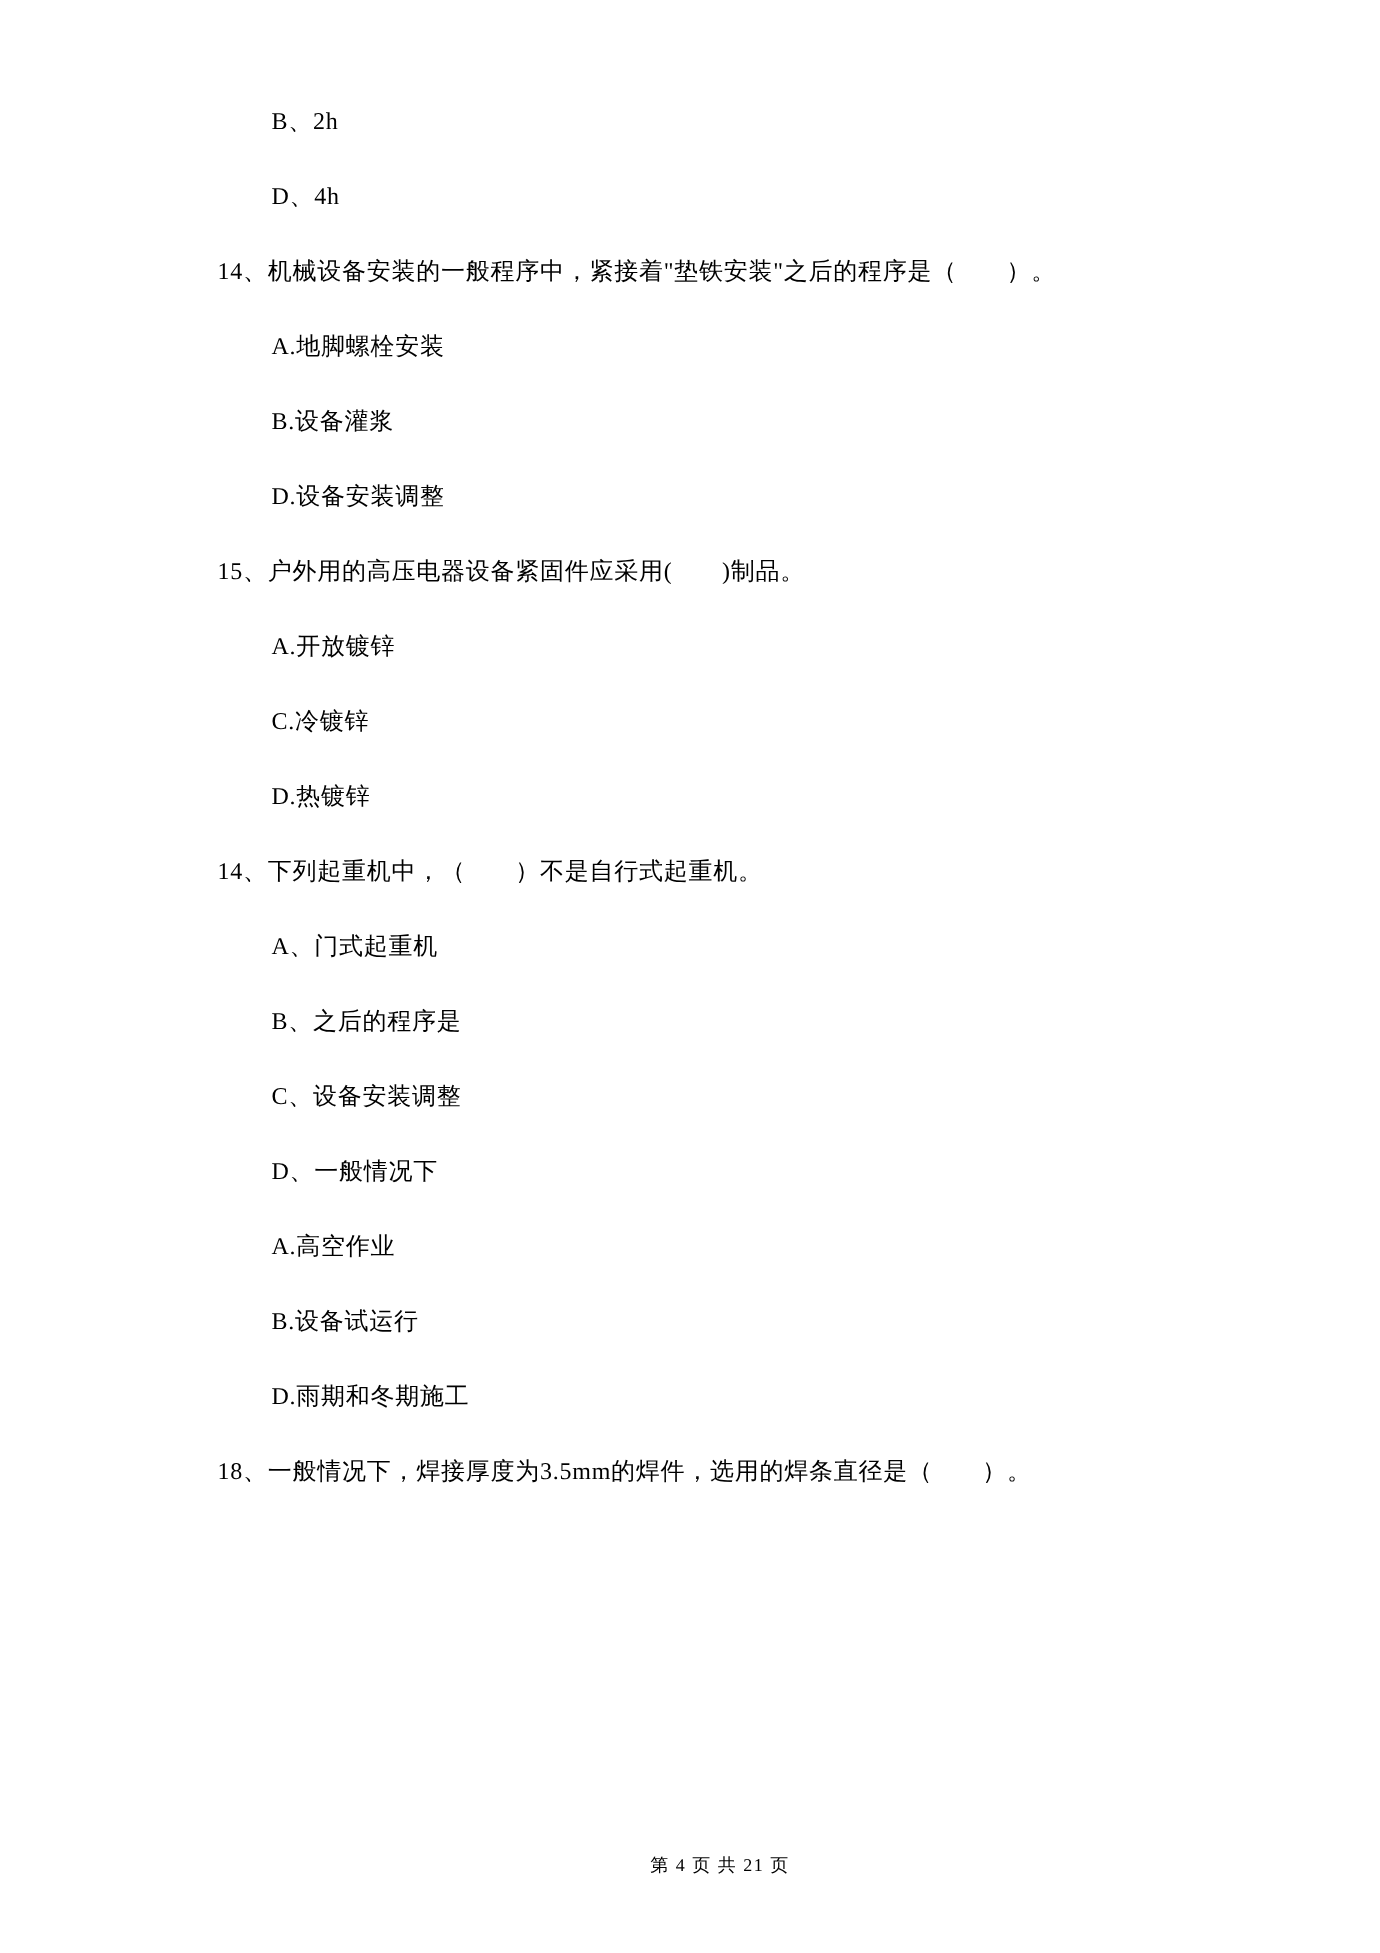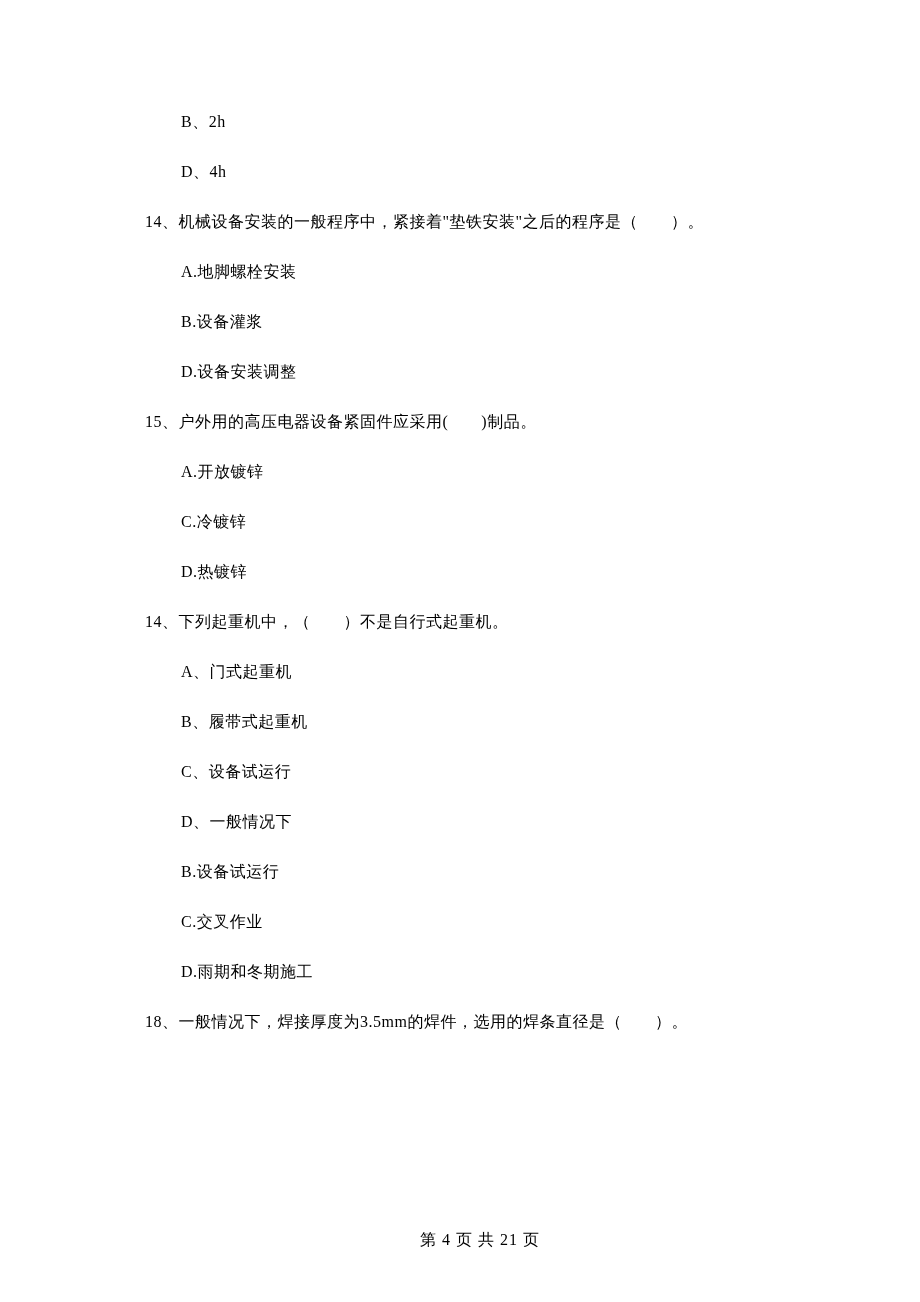--- a/index.html
+++ b/index.html
@@ -8,37 +8,37 @@
       width: 920px;
       height: 1302px;
       font-family: "SimSun", "宋体", serif;
       font-size: 16px;
       color: #000;
       line-height: 1.5;
       position: relative;
       overflow: hidden;
     }
     .page {
-      padding: 110px 145px 0 145px;
+      padding: 70px 145px 0 145px;
     }
     .opt {
       margin-left: 36px;
       margin-bottom: 26px;
       letter-spacing: 0.5px;
     }
     .q {
       margin-bottom: 26px;
       letter-spacing: 0.5px;
     }
     .footer {
       position: absolute;
       bottom: 50px;
       width: 100%;
       text-align: center;
-      font-size: 16px;
+      font-size: 12px;
       letter-spacing: 1px;
       padding-left: 40px;
     }
   </style>
 </head>
 <body>
 
 <div class="page">
 
   <div class="opt">B、2h</div>
@@ -49,25 +49,25 @@
   <div class="opt">B.设备灌浆</div>
   <div class="opt">D.设备安装调整</div>
 
   <div class="q">15、户外用的高压电器设备紧固件应采用(　　)制品。</div>
   <div class="opt">A.开放镀锌</div>
   <div class="opt">C.冷镀锌</div>
   <div class="opt">D.热镀锌</div>
 
   <div class="q">14、下列起重机中，（　　）不是自行式起重机。</div>
   <div class="opt">A、门式起重机</div>
-  <div class="opt">B、履带式起重机</div>
-  <div class="opt">C、设备试运行</div>
+  <div class="opt">B、之后的程序是</div>
+  <div class="opt">C、设备安装调整</div>
   <div class="opt">D、一般情况下</div>
 
+  <div class="opt">A.高空作业</div>
   <div class="opt">B.设备试运行</div>
-  <div class="opt">C.交叉作业</div>
   <div class="opt">D.雨期和冬期施工</div>
 
   <div class="q">18、一般情况下，焊接厚度为3.5mm的焊件，选用的焊条直径是（　　）。</div>
 
 </div>
 
 <div class="footer">第 4 页 共 21 页</div>
 
 </body></html>

